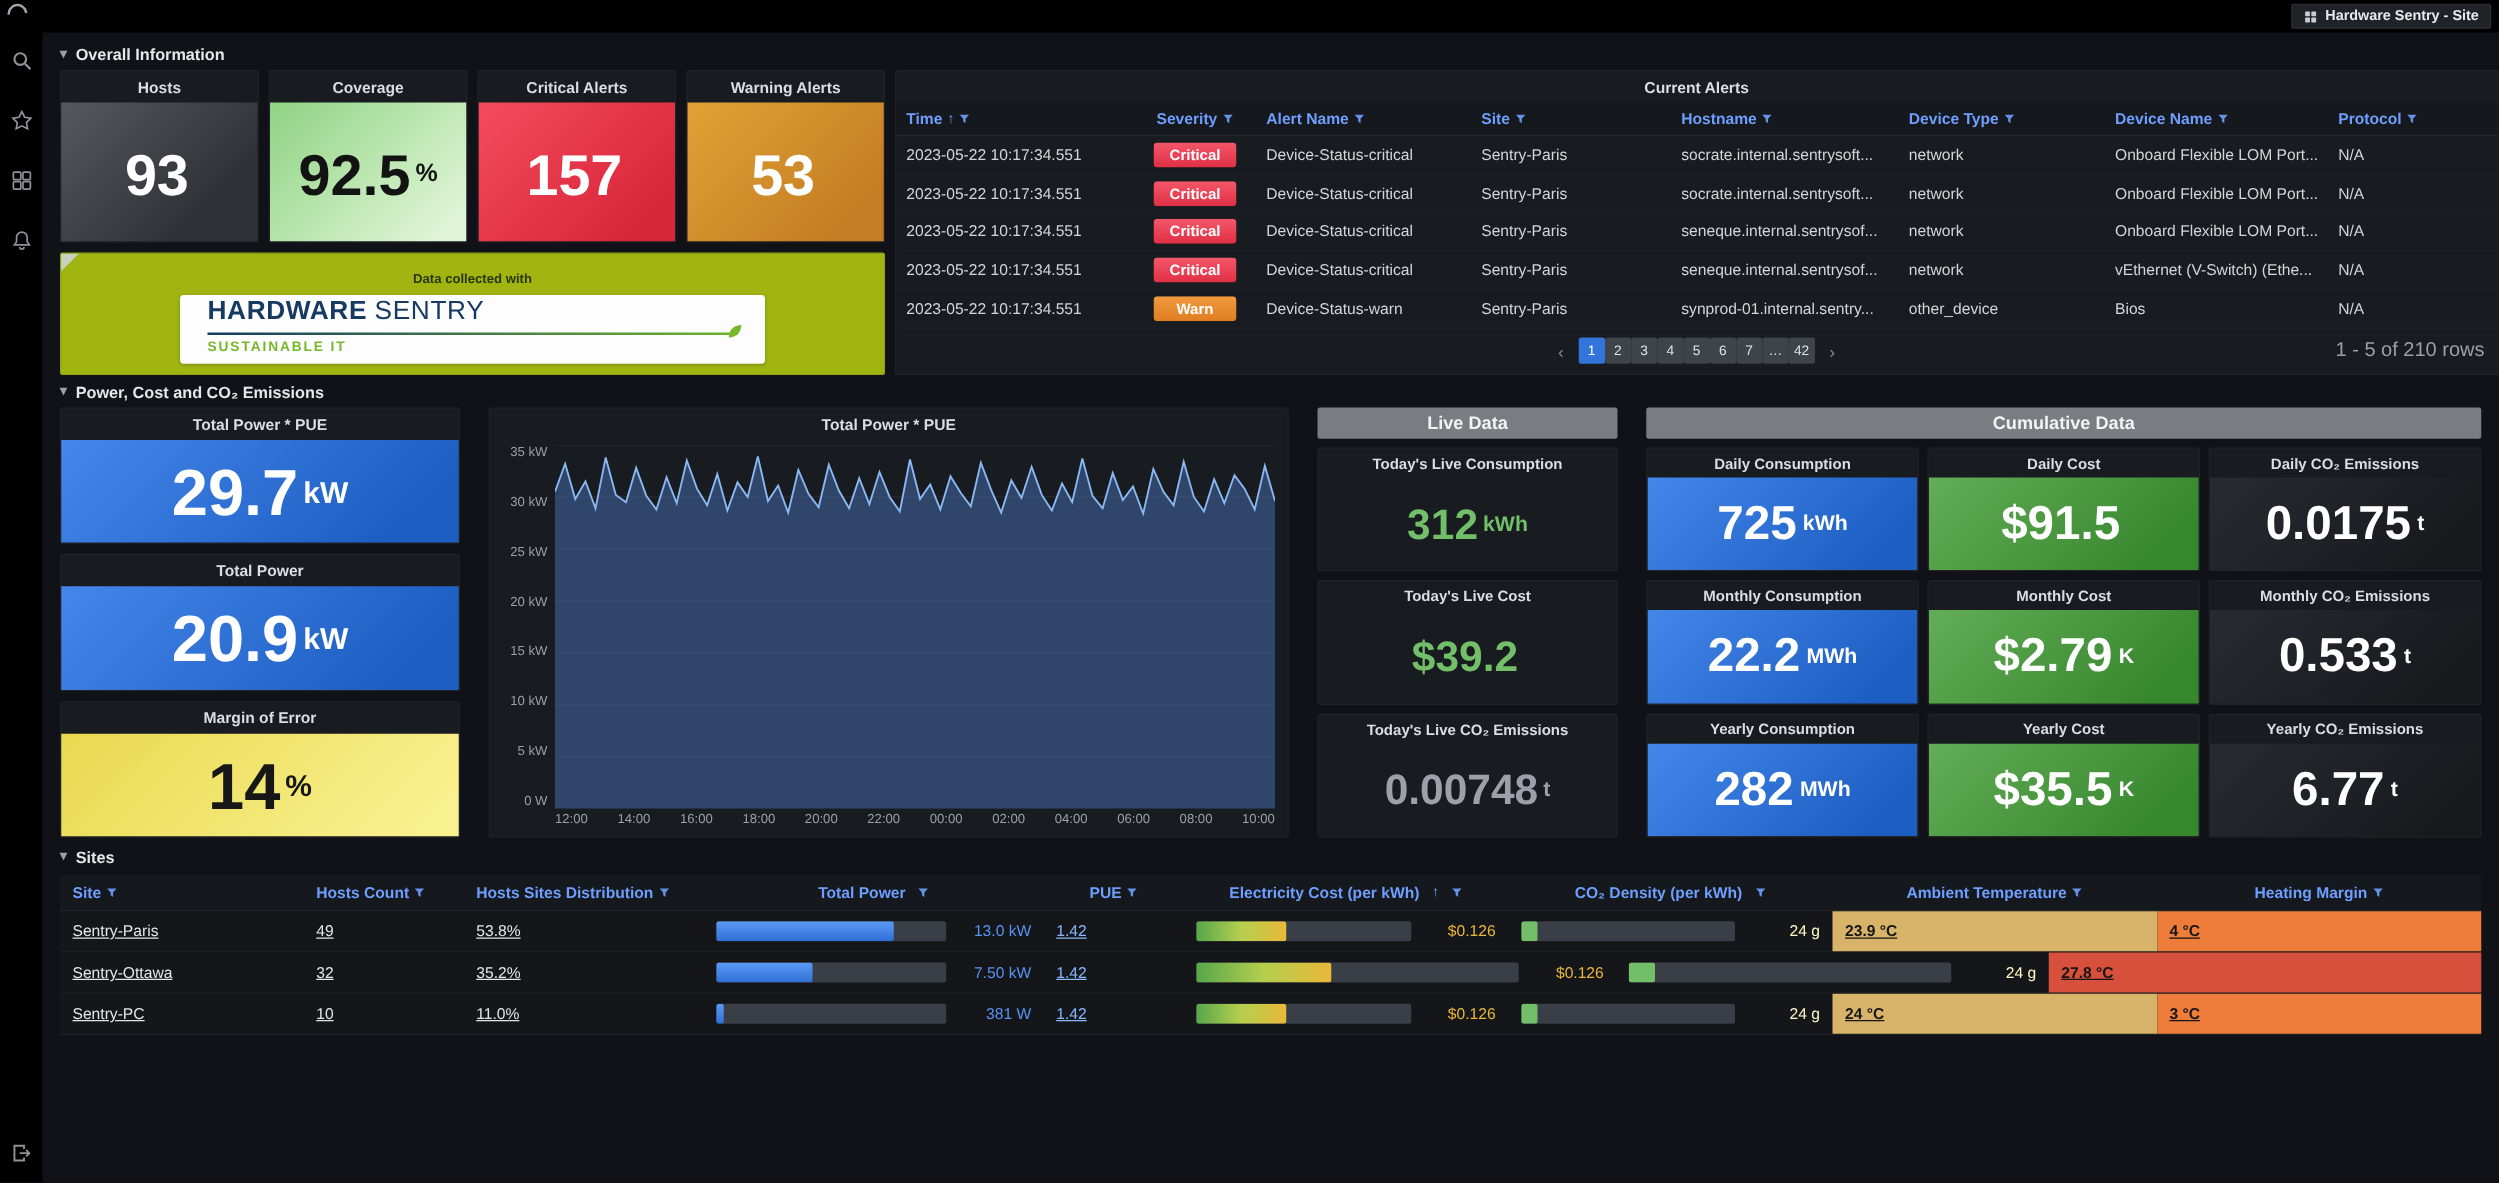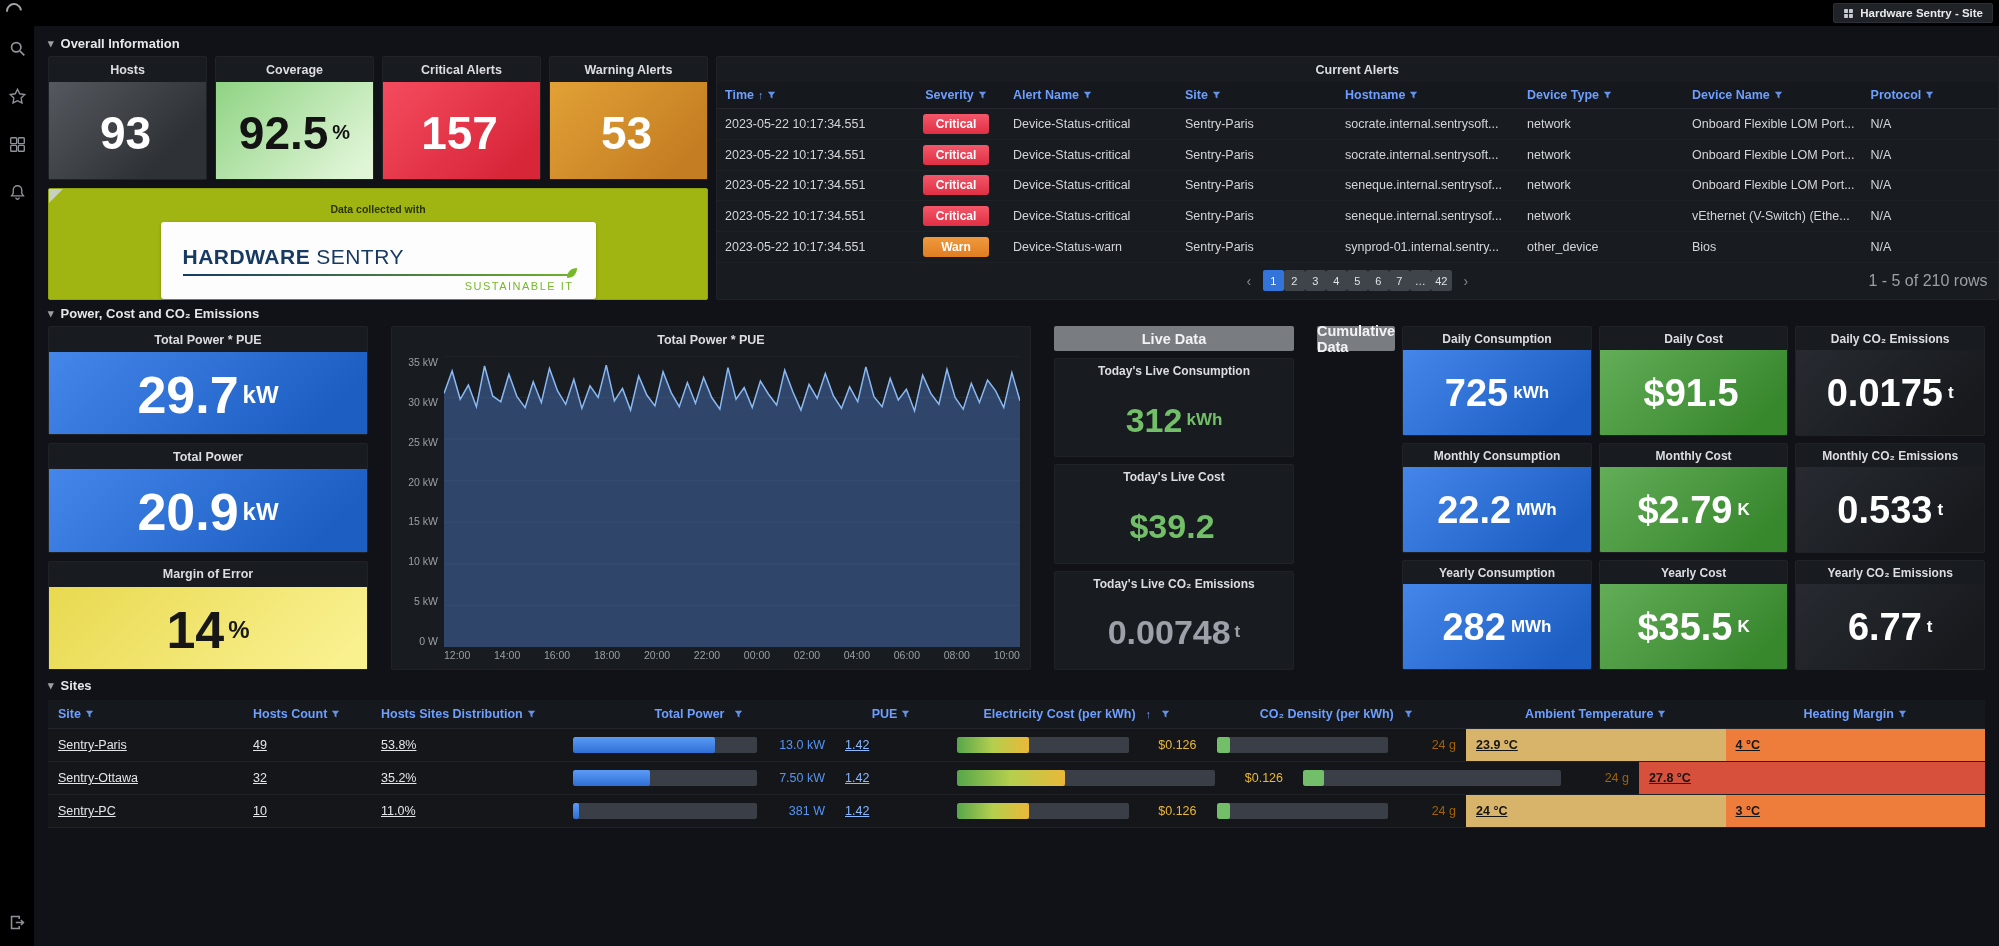--- a/index.html
+++ b/index.html
@@ -37,27 +37,27 @@
   .stat-body[data-style="red"]{background:linear-gradient(135deg,#f54b5e 0%,#d82639 85%);color:#fff}
   .stat-body[data-style="amber"]{background:linear-gradient(135deg,#e2a136 0%,#c47d22 85%);color:#fff}
   .stat-body[data-style="blue"]{background:linear-gradient(135deg,#4486e9 0%,#1d5ec2 85%);color:#fff}
   .stat-body[data-style="yellow"]{background:linear-gradient(135deg,#ead останов94f 0%,#f9f08e 90%);color:#171717}
   .stat-body[data-style="yellow"]{background:linear-gradient(135deg,#e8d94f 0%,#f9f08e 90%);color:#171717}
 
   
   .logo-panel{flex:1;background:#a0b512;border-color:#8fa410;position:relative;align-items:center;justify-content:flex-start;padding-top:8px}
   .corner{position:absolute;left:0;top:0;width:0;height:0;border-top:14px solid #cfd6de;border-right:14px solid transparent;opacity:.85}
   .logo-caption{font-size:10.5px;font-weight:700;color:#2c3502;margin:6px 0 7px}
-  .logo-box{background:#fdfdfd;border-radius:3px;width:435px;padding:23px 22px 7px;box-shadow:0 1px 3px rgba(0,0,0,.25)}
+  .logo-box{background:#fdfdfd;border-radius:3px;width:468px;padding:1px 22px 7px;box-shadow:0 1px 3px rgba(0,0,0,.25)}
   .logo-line1{font-size:21px;letter-spacing:.5px;color:#173a63;white-space:nowrap}
   .lw1{font-weight:700}
   .lw2{font-weight:400;margin-left:6px}
   .logo-rule{height:2px;background:linear-gradient(90deg,#173a63,#6fb32a);margin:5px 0 4px;position:relative}
   .leaf{position:absolute;right:-4px;top:-7px;width:12px;height:12px;fill:#76b82a}
-  .logo-tag{font-size:11px;font-weight:400;letter-spacing:1.5px;color:#76b82a;text-align:right}
+  .logo-tag{font-size:11px;font-weight:700;letter-spacing:1.5px;color:#76b82a;text-align:left}
 
   
   .alerts-panel{flex:1;position:relative}
   .thead{display:flex;align-items:center;height:27px;flex:0 0 27px;background:#15181d;border-bottom:1px solid #23262c}
   .th{display:flex;align-items:center;gap:4px;font-size:12.5px;font-weight:700;color:#6e9fff;padding:0 8px;white-space:nowrap;overflow:hidden}
   .sortarrow{font-size:11px}
   .funnel{width:9px;height:9px;flex:0 0 9px;fill:currentColor;opacity:.9}
   .tr{display:flex;align-items:center;flex:1;border-bottom:1px solid #1d2025}
   .td{font-size:12.5px;color:#d3d5d9;padding:0 8px;white-space:nowrap;overflow:hidden}
   .c1{flex:0 0 190px}.c2{flex:0 0 98px;display:flex;justify-content:center}.c3{flex:0 0 172px}.c4{flex:0 0 160px}.c5{flex:0 0 182px}.c6{flex:0 0 165px}.c7{flex:1}.c8{flex:0 0 135px}
@@ -79,21 +79,21 @@
   .chart-panel{flex:0 0 640px;padding-bottom:4px}
   .chart-wrap{flex:1;display:flex;padding:4px 10px 0 6px;min-height:0}
   .y-ticks{flex:0 0 46px;display:flex;flex-direction:column;justify-content:space-between;align-items:flex-end;padding:0 6px 0 0;font-size:10.5px;color:#9aa0a6}
   .plot{flex:1;min-width:0;position:relative}
   .plot svg{width:100%;height:100%;display:block}
   .x-ticks-row{flex:0 0 18px;display:flex;padding:2px 10px 0 6px}
   .x-spacer{flex:0 0 46px}
   .x-ticks{flex:1;display:flex;justify-content:space-between;font-size:10.5px;color:#9aa0a6}
 
   .live-col{flex:0 0 240px;display:flex;flex-direction:column;gap:7px}
-  .cum-col{flex:1;display:flex;flex-direction:row;gap:7px;min-width:0}
+  .cum-col{flex:1;display:flex;flex-direction:column;gap:7px;min-width:0}
   .col-header{flex:0 0 25px;height:25px;display:flex;align-items:center;justify-content:center;background:#797c80;border-radius:2px;color:#f2f3f5;font-size:14.5px;font-weight:700}
   .live-cells{flex:1;display:flex;flex-direction:column;gap:7px}
   .live-cell{flex:1;align-items:stretch}
   .live-title{flex:0 0 24px;display:flex;align-items:center;justify-content:center;font-size:12px;font-weight:700;color:#dcdde3}
   .live-val{flex:1;display:flex;align-items:center;justify-content:center}
   .live-val .big{font-size:34px}
   .live-val .unit{font-size:17px}
   .live-val[data-vc="green"]{color:#73bf69}
   .live-val[data-vc="gray"]{color:#9da0a8}
   .cum-grid{flex:1;display:grid;grid-template-columns:1fr 1fr 1fr;grid-template-rows:1fr 1fr 1fr;gap:7px;min-height:0}
@@ -120,21 +120,21 @@
   .cell-link.blue{color:#8ab8ff}
   .cell-link.dark{color:#151515;font-weight:600}
   .gauge-track{flex:1;height:16px;background:#3a3e46;border-radius:2px;overflow:hidden}
   .gauge-fill{height:100%;border-radius:2px}
   .gauge-fill.bluefill{background:linear-gradient(180deg,#5b9bf5,#2f6fd6)}
   .gauge-fill.gradfill{background:linear-gradient(90deg,#56a64b,#b5cf4e,#eab839)}
   .gauge-fill.greenfill{background:#73bf69}
   .gauge-val{flex:0 0 58px;text-align:right;font-size:12.5px}
   .blue-text{color:#5794f2}
   .yellow-text{color:#eab839}
-  .green-text{color:#a16207}
+  .green-text{color:#fef9c3}
   .s-amb[data-state="warm"]{background:#d8b36a}
   .s-amb[data-state="hot"]{background:#d6503c}
   .s-heat{background:#ee7d3b}
 </style>
 </head>
 <body>
 
 <div class="topbar">
   <div class="g-logo"></div>
   <button class="dash-badge">

